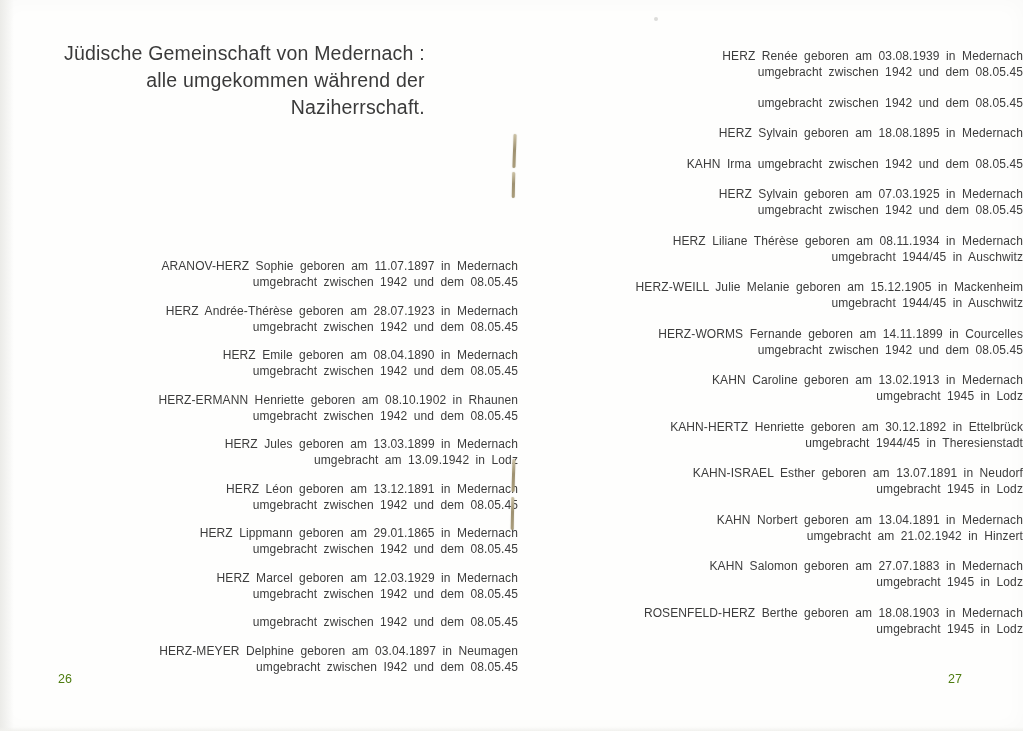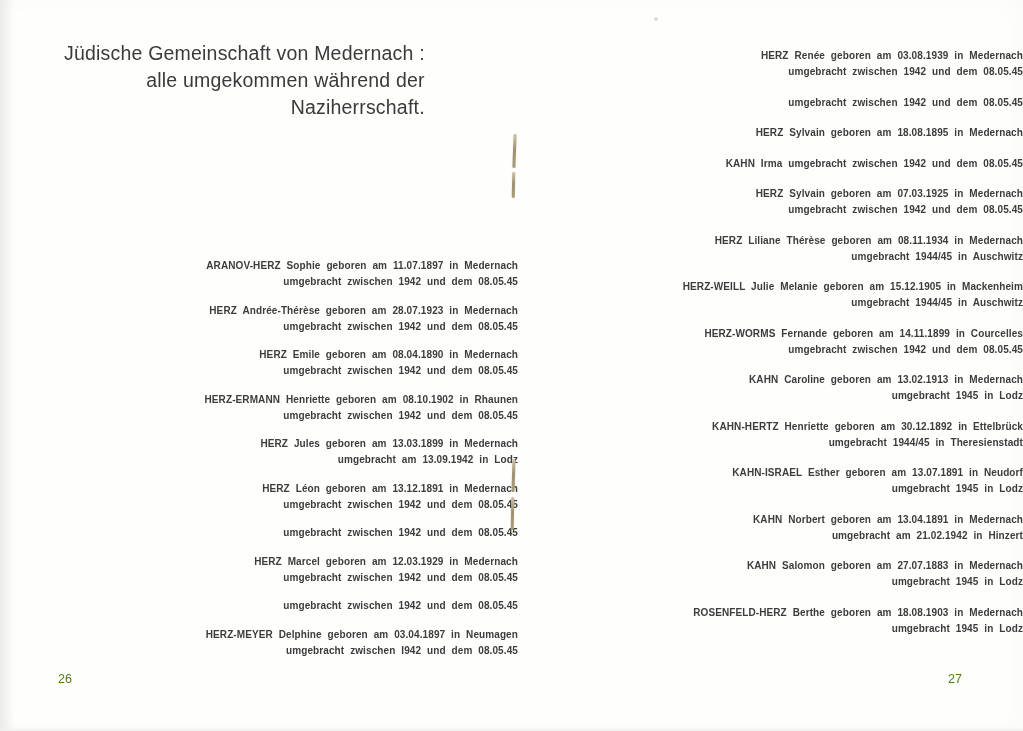--- a/index.html
+++ b/index.html
@@ -38,25 +38,24 @@
     left: 64px;
     top: 40px;
     font-size: 19.5px;
     line-height: 27px;
     color: #3a3a3a;
     letter-spacing: 0.2px;
     white-space: nowrap;
   }
   .entries {
     position: absolute;
-    font-size: 10px;
+    font-size: 12px;
     color: #3c3c3c;
     letter-spacing: 0.1px;
     word-spacing: 3px;
-    font-weight: bold;
   }
   .entries-left  { left: 58px;  top: 221px; width: 460px; margin-top: 37px; }
   .entries-right { left: 577px; top: 48px;  width: 446px; }
   .entry { margin-bottom: 12.5px; }
   .entries-right .entry { margin-bottom: 14.5px; }
   .entry > div {
     line-height: 16px;
     height: 16px;
     white-space: nowrap;
   }
@@ -120,20 +119,21 @@
     </div>
     <div class="entry">
       <div>HERZ Jules geboren am 13.03.1899 in Medernach</div>
       <div>umgebracht am 13.09.1942 in Lodz</div>
     </div>
     <div class="entry">
       <div>HERZ Léon geboren am 13.12.1891 in Medernach</div>
       <div>umgebracht zwischen 1942 und dem 08.05.45</div>
     </div>
     <div class="entry">
+      <div>HERZ Lippmann geboren am 29.01.1865 in Medernach</div>
       <div>umgebracht zwischen 1942 und dem 08.05.45</div>
     </div>
     <div class="entry">
       <div>HERZ Marcel geboren am 12.03.1929 in Medernach</div>
       <div>umgebracht zwischen 1942 und dem 08.05.45</div>
     </div>
     <div class="entry">
       <div>umgebracht zwischen 1942 und dem 08.05.45</div>
     </div>
     <div class="entry">

